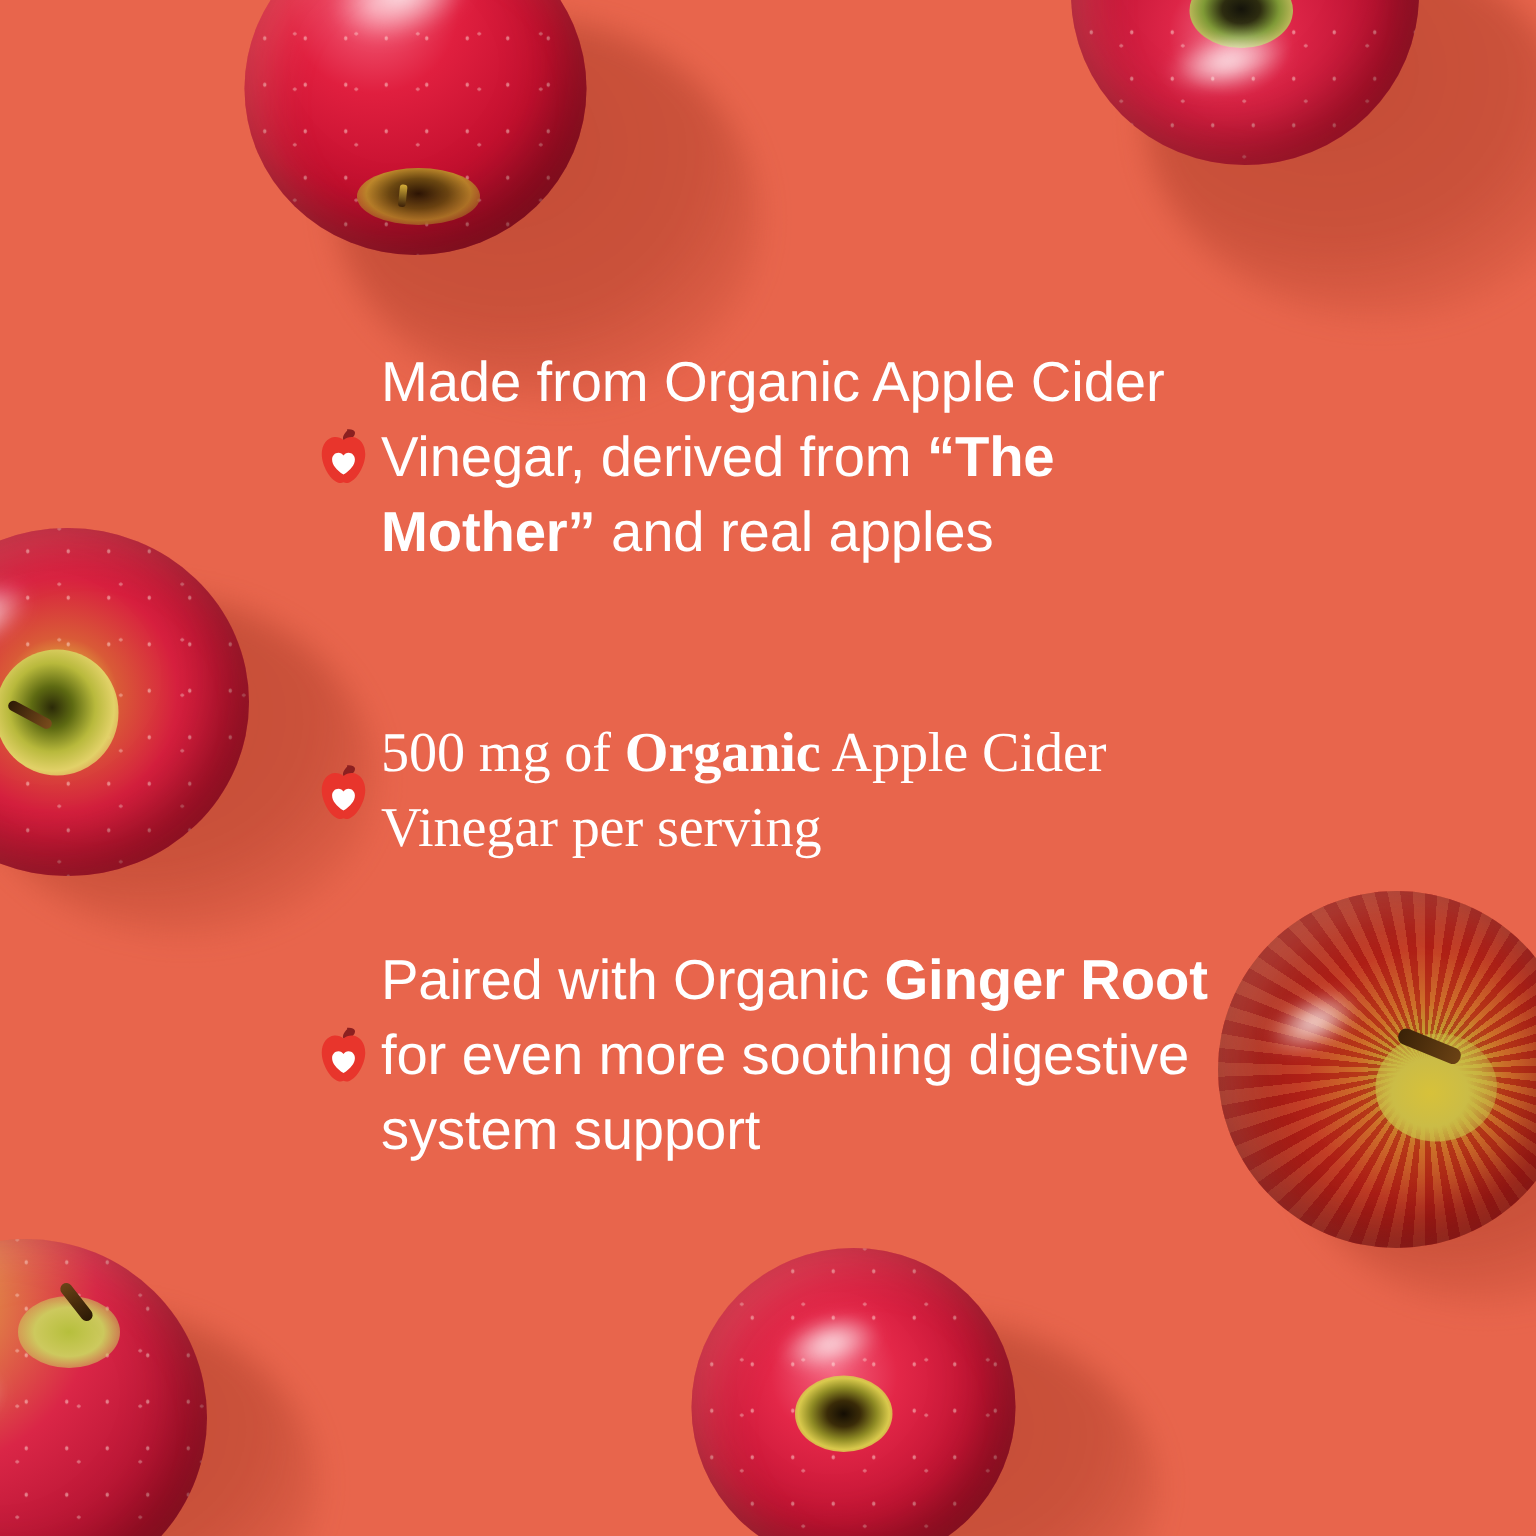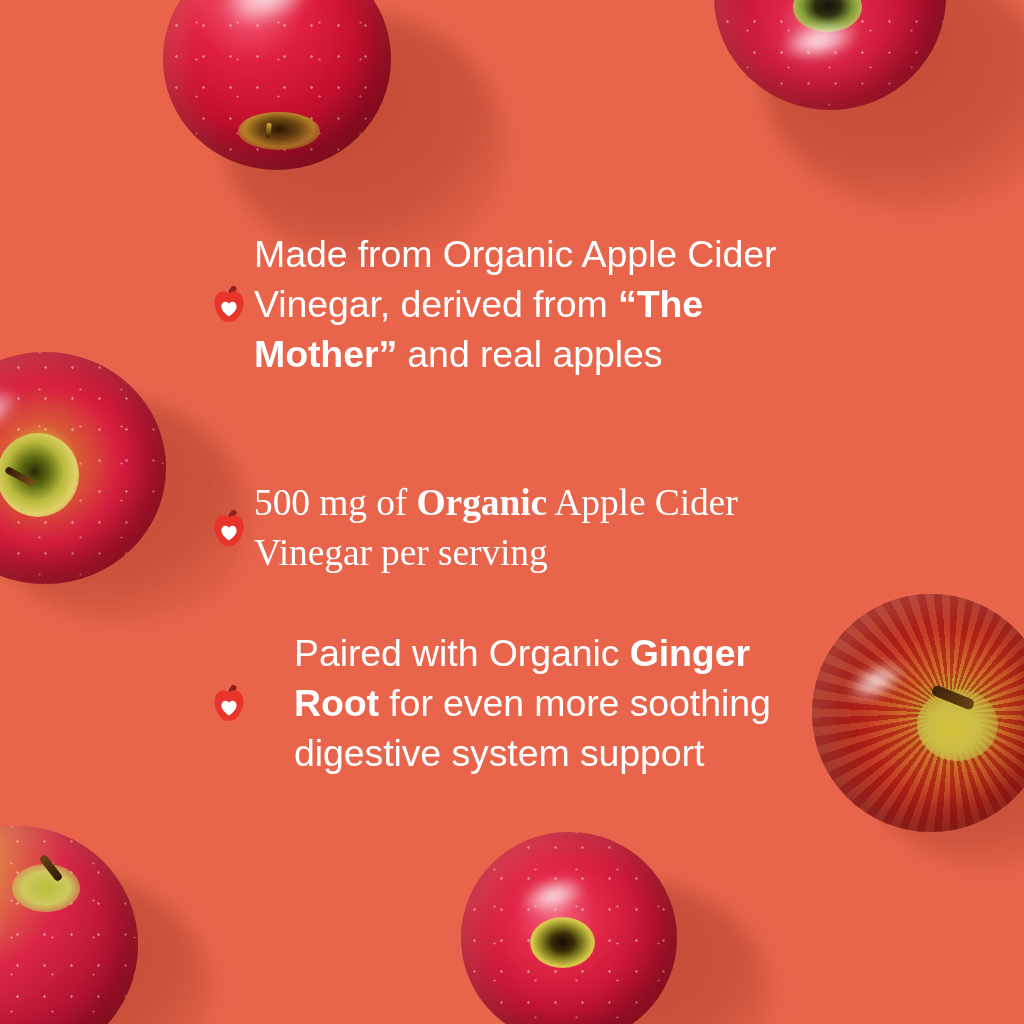--- a/index.html
+++ b/index.html
@@ -278,17 +278,17 @@
       </svg>
       <div class="benefit-text" style="color: rgb(255, 255, 255);"><span>500 mg of </span><b>Organic</b><span> Apple Cider Vinegar per serving</span></div>
     </div>
 
     <div class="benefit-row" id="benefit-2">
       <svg class="bullet-icon" viewBox="0 0 30 38">
         <path d="M17.4 1.2c2.8-0.4 4.6 0.6 5.1 1.6 0.6 1.2-0.4 3.3-2.3 4.6-2 1.4-4.3 1.6-5.1 0.9-0.9-0.8-0.4-3 1-4.7 0.4-0.5 0.8-1 1.3-1.4z" fill="#8c2020"></path>
         <path d="M15 8.4c1.5-1.5 3.9-2.3 6.1-2.1 4.9 0.5 8.4 5.2 8.4 11.4 0 7.7-5.5 17.1-10.6 18.9-1.8 0.6-2.8 0.3-3.9-0.1-1.1 0.4-2.1 0.7-3.9 0.1C6 34.8 0.5 25.4 0.5 17.7c0-6.2 3.5-10.9 8.4-11.4 2.2-0.2 4.6 0.6 6.1 2.1z" fill="#e8352c"></path>
         <path d="M15 31.4c-4.7-3.1-7.6-6.5-7.6-10.1 0-2.6 1.9-4.5 4.2-4.5 1.5 0 2.7 0.8 3.4 1.9 0.7-1.1 1.9-1.9 3.4-1.9 2.3 0 4.2 1.9 4.2 4.5 0 3.6-2.9 7-7.6 10.1z" fill="#ffffff"></path>
       </svg>
-      <div class="benefit-text" style="color: rgb(255, 255, 255); margin-left: 40px;"><span>Paired with Organic </span><b>Ginger Root</b><span> for even more soothing digestive system support</span></div>
+      <div class="benefit-text" style="color: rgb(255, 255, 255);"><span>Paired with Organic </span><b>Ginger Root</b><span> for even more soothing digestive system support</span></div>
     </div>
 
   </div>
 </div>
 
 </body></html>

